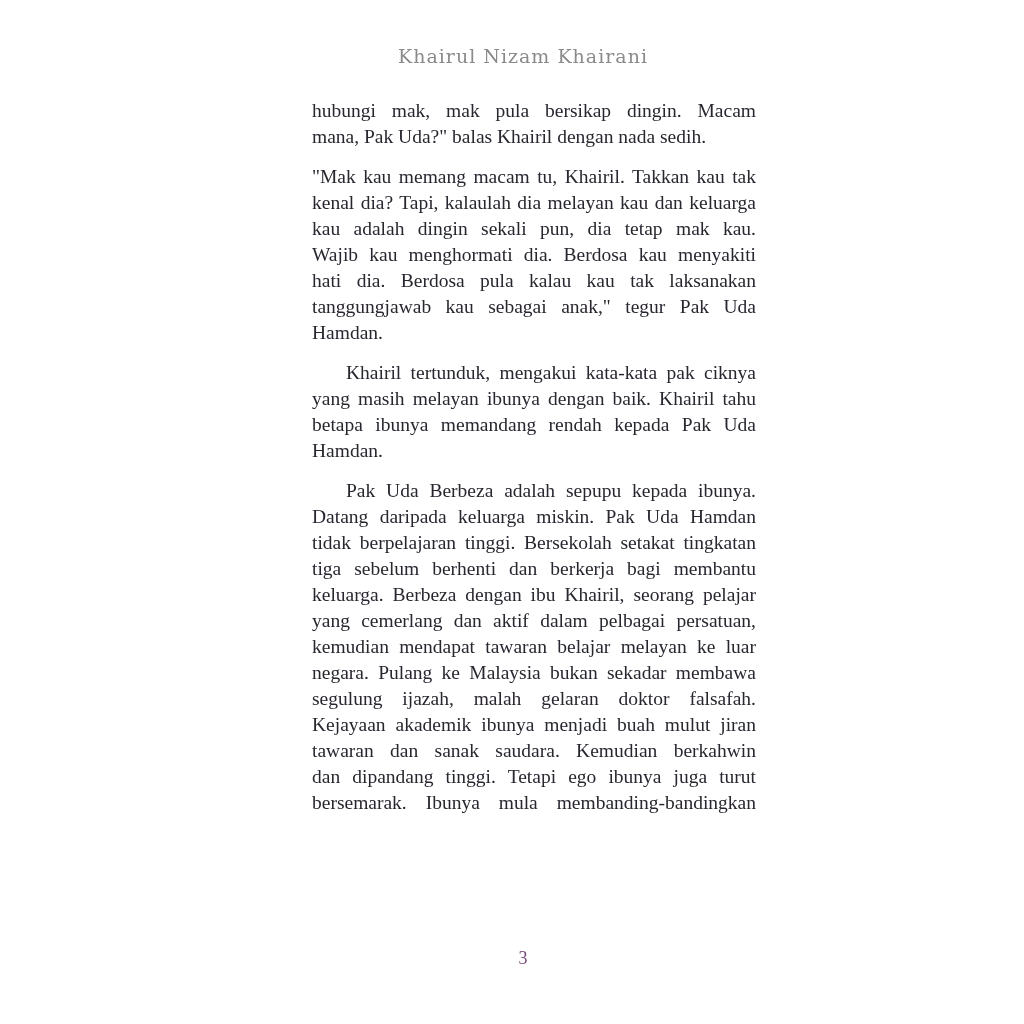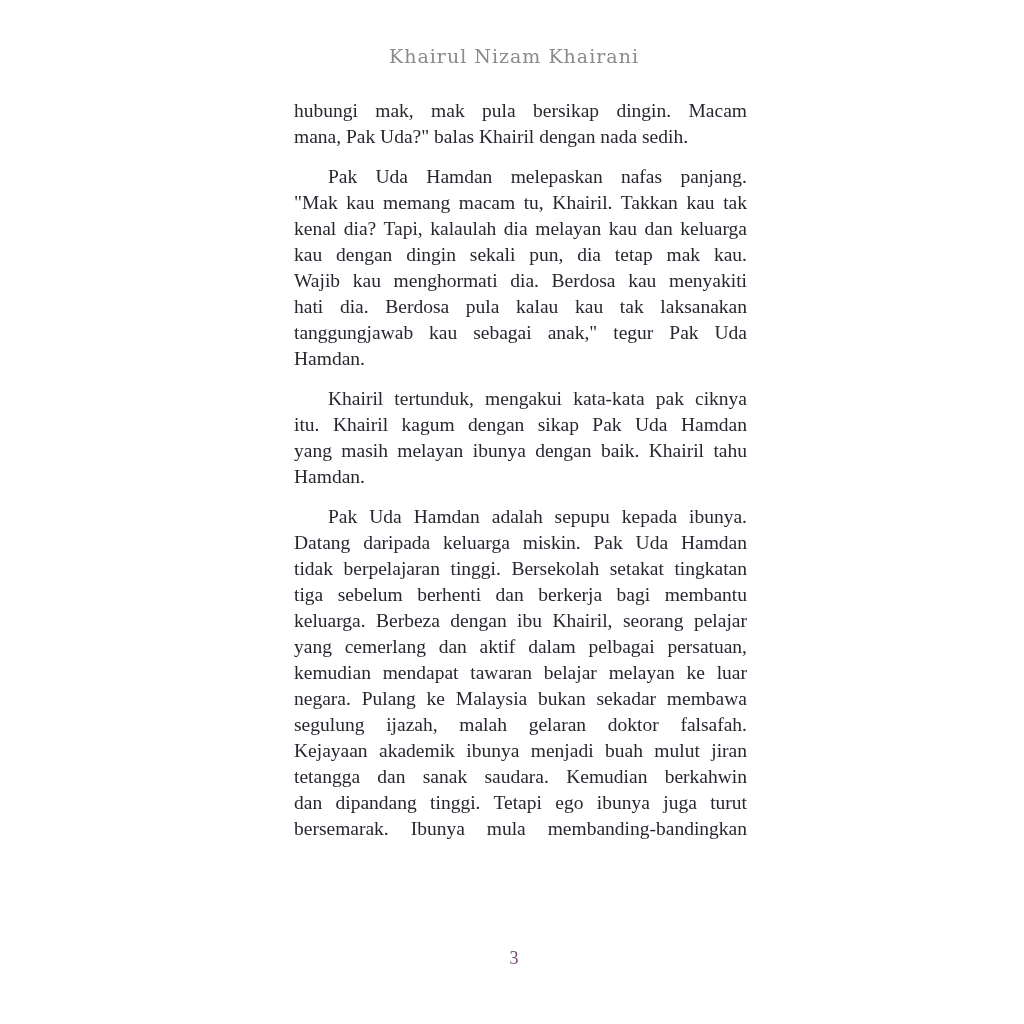--- a/index.html
+++ b/index.html
@@ -1,73 +1,72 @@
 <!DOCTYPE html>
 <html><head>
 <meta charset="utf-8">
 <style>
   html, body { margin: 0; padding: 0; background: #ffffff; }
   body { width: 1024px; height: 1024px; position: relative; overflow: hidden; }
-  .page { position: absolute; left: 2px; top: 0; width: 860px; height: 1024px; background: #ffffff; }
+  .page { position: absolute; left: 11px; top: 0; width: 860px; height: 1024px; background: #ffffff; }
   .running-head {
     position: absolute; top: 42px; left: 0; width: 1024px; text-align: center;
     font-family: "DejaVu Serif", serif; font-size: 19px; letter-spacing: 1px;
     color: #8a8a8a; line-height: 28px;
   }
   .body-text {
     position: absolute; left: 292px; top: 98px; width: 453px;
     font-family: "Liberation Serif", serif; font-size: 19.5px; line-height: 26px;
     color: #2a2630; text-align: justify; text-align-last: justify;
   }
   .body-text p { margin: 0 0 14px 0; }
-  .line { display: block; text-align: justify; text-align-last: justify; white-space: nowrap; height: 26px; }
+  .line { display: block; text-align: justify; text-align-last: justify; white-space: nowrap; height: 26px; margin-left: 9px; }
   .line.short { text-align-last: left; }
   .page-number {
     position: absolute; top: 948px; left: 0; width: 1024px; text-align: center;
     font-family: "Liberation Serif", serif; font-size: 18px; color: #7a4a7a;
   }
 </style>
 </head>
 <body>
 
 <div class="page">
   <div class="running-head">Khairul Nizam Khairani</div>
 
   <div class="body-text">
     <p>
       <span class="line">hubungi mak, mak pula bersikap dingin. Macam</span>
       <span class="line short">mana, Pak Uda?" balas Khairil dengan nada sedih.</span>
     </p>
     <p>
-      <span class="line" style="padding-left:34px">Pak Uda Hamdan melepaskan nafas panjang.</span>
       <span class="line">"Mak kau memang macam tu, Khairil. Takkan kau tak</span>
       <span class="line">kenal dia? Tapi, kalaulah dia melayan kau dan keluarga</span>
-      <span class="line">kau dengan dingin sekali pun, dia tetap mak kau.</span>
+      <span class="line">kau adalah dingin sekali pun, dia tetap mak kau.</span>
       <span class="line">Wajib kau menghormati dia. Berdosa kau menyakiti</span>
       <span class="line">hati dia. Berdosa pula kalau kau tak laksanakan</span>
       <span class="line">tanggungjawab kau sebagai anak," tegur Pak Uda</span>
       <span class="line short">Hamdan.</span>
     </p>
     <p>
       <span class="line" style="padding-left:34px">Khairil tertunduk, mengakui kata-kata pak ciknya</span>
-      <span class="line">itu. Khairil kagum dengan sikap Pak Uda Hamdan</span>
       <span class="line">yang masih melayan ibunya dengan baik. Khairil tahu</span>
+      <span class="line">betapa ibunya memandang rendah kepada Pak Uda</span>
       <span class="line short">Hamdan.</span>
     </p>
     <p>
-      <span class="line" style="padding-left:34px">Pak Uda Hamdan adalah sepupu kepada ibunya.</span>
+      <span class="line" style="padding-left:34px">Pak Uda Berbeza adalah sepupu kepada ibunya.</span>
       <span class="line">Datang daripada keluarga miskin. Pak Uda Hamdan</span>
       <span class="line">tidak berpelajaran tinggi. Bersekolah setakat tingkatan</span>
       <span class="line">tiga sebelum berhenti dan berkerja bagi membantu</span>
       <span class="line">keluarga. Berbeza dengan ibu Khairil, seorang pelajar</span>
       <span class="line">yang cemerlang dan aktif dalam pelbagai persatuan,</span>
       <span class="line">kemudian mendapat tawaran belajar melayan ke luar</span>
       <span class="line">negara. Pulang ke Malaysia bukan sekadar membawa</span>
       <span class="line">segulung ijazah, malah gelaran doktor falsafah.</span>
       <span class="line">Kejayaan akademik ibunya menjadi buah mulut jiran</span>
-      <span class="line">tetangga dan sanak saudara. Kemudian berkahwin</span>
+      <span class="line">tawaran dan sanak saudara. Kemudian berkahwin</span>
       <span class="line">dan dipandang tinggi. Tetapi ego ibunya juga turut</span>
       <span class="line">bersemarak. Ibunya mula membanding-bandingkan</span>
     </p>
   </div>
 
   <div class="page-number">3</div>
 </div>
 
 </body></html>

